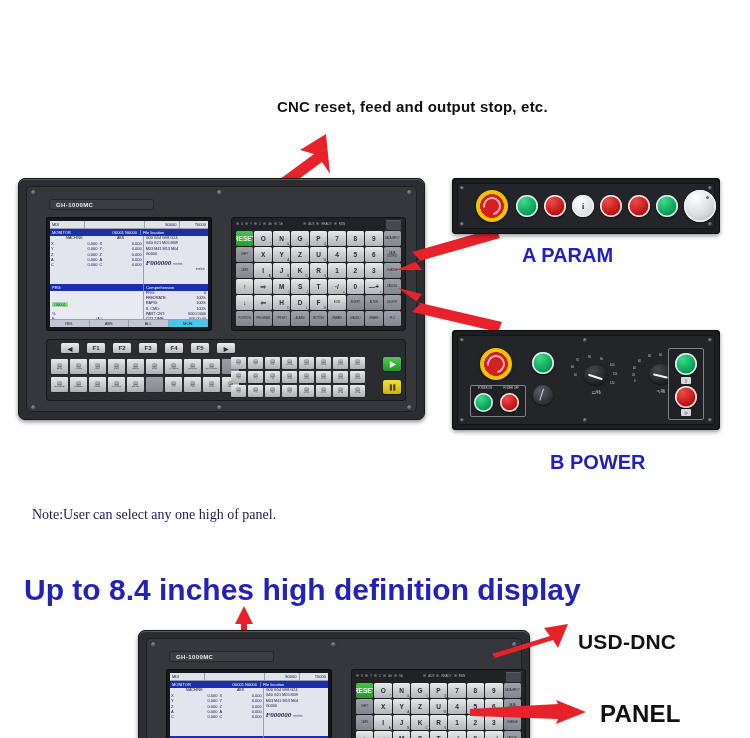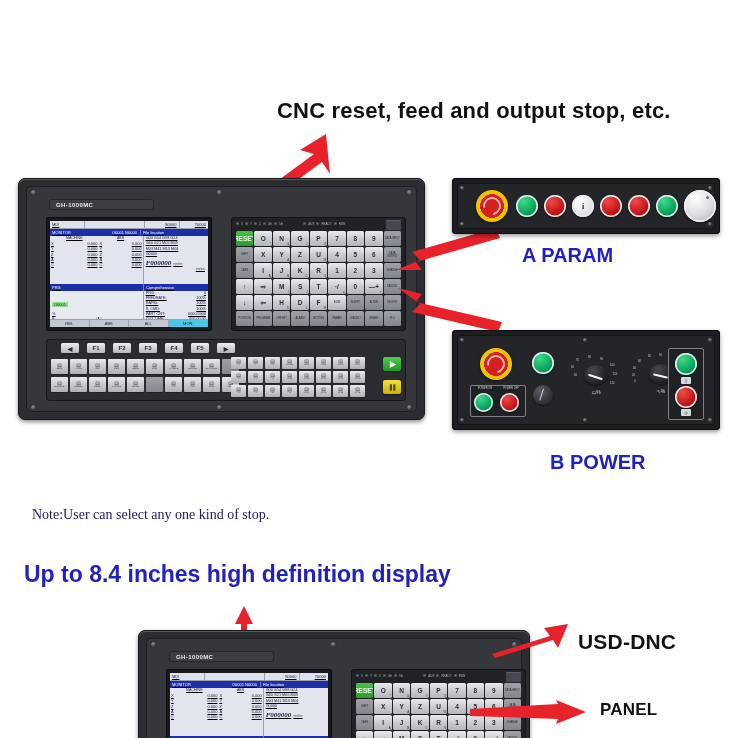--- a/index.html
+++ b/index.html
@@ -42,21 +42,21 @@
     box-shadow:inset 0 0 0 1px #25262a;
     color:#e7e9ec;font-size:6px;font-weight:bold;letter-spacing:.4px;
     display:flex;align-items:center;padding-left:7px;
     font-family:"Liberation Sans",sans-serif;
   }
 
   
   .lcd-bezel{position:absolute;background:#17181b;border-radius:3px;
     box-shadow:inset 0 0 0 1px #0d0e10;}
   .lcd{position:absolute;inset:4px;background:#ec4899;overflow:hidden;
-    font-family:"Liberation Sans",sans-serif;text-decoration:underline;}
+    font-family:"Liberation Sans",sans-serif;}
   .bar-blue{background:#1b2fa8;color:#fff;}
   .lcd-topbar{height:7px;display:flex;align-items:center;font-size:4px;
     background:#dfe2eb;border-bottom:1px solid #9aa0b2;color:#13163a;}
   .lcd-seg{border-right:1px solid #9aa0b2;height:100%;display:flex;
     align-items:center;padding:0 2px;box-sizing:border-box;}
   .lcd-title{height:7px;font-size:4px;display:flex;align-items:center;
     padding:0 2px;box-sizing:border-box;}
   .coord-area{background:#e2e5ee;}
   .coord-tbl{font-size:4px;color:#14183c;width:100%;border-collapse:collapse;}
   .coord-tbl td{padding:0 1px;line-height:5.2px;}
@@ -167,21 +167,21 @@
   .pwr-lbl{position:absolute;font-size:2.6px;color:#cfd3d8;text-align:center;}
   .side-box{position:absolute;border:1px solid #7d828a;border-radius:2px;
     background:#1f2125;}
   .side-ico{position:absolute;background:#d6dadf;border-radius:1px;
     display:flex;align-items:center;justify-content:center;
     font-size:4px;color:#1a1c20;}
 </style>
 </head>
 <body>
 
-<div class="abs headline-black" style="left:277px;top:98px;font-size:22px;">CNC reset, feed and output  stop, etc.</div>
+<div class="abs headline-black" style="left:277px;top:98px;font-size:15px;">CNC reset, feed and output  stop, etc.</div>
 
 <div class="arrow" style="left:230px;top:130px;">
   <svg width="110" height="90" viewBox="0 0 110 90">
     <polygon points="96,4 70,20 84,24 8,80 16,88 92,32 100,44" fill="#e8222a"></polygon>
   </svg>
 </div>
 
 <div class="ctrl" style="left:18px;top:178px;width:405px;height:240px;">
   <div class="ctrl-inner"></div>
 
@@ -836,23 +836,23 @@
   <div class="side-box" style="right:16px;top:18px;width:34px;height:70px;">
     <div class="btn-round b-green" style="left:6px;top:4px;width:22px;height:22px;"></div>
     <div class="side-ico" style="left:12px;top:28px;width:10px;height:7px;">▯</div>
     <div class="btn-round b-red" style="left:6px;top:37px;width:22px;height:22px;"></div>
     <div class="side-ico" style="left:12px;top:60px;width:10px;height:7px;">◎</div>
   </div>
 </div>
 
 <div class="abs label-blue" style="left:550px;top:451px;font-size:20px;">B POWER</div>
 
-<div class="abs note-serif" style="left:32px;top:507px;font-size:14px;">Note:User can select any one kind of stop.</div>
-
-<div class="abs label-blue" style="left:24px;top:561px;font-size:23px;">Up to 8.4 inches high definition display</div>
+<div class="abs note-serif" style="left:32px;top:507px;font-size:14px;">Note:User can select any one high of panel.</div>
+
+<div class="abs label-blue" style="left:24px;top:573px;font-size:30px;">Up to 8.4 inches high definition display</div>
 
 <div class="arrow" style="left:232px;top:606px;">
   <svg width="24" height="62" viewBox="0 0 24 62">
     <polygon points="12,0 3,18 9,18 9,62 15,62 15,18 21,18" fill="#e8222a"></polygon>
   </svg>
 </div>
 
 <div class="ctrl" style="left:138px;top:630px;width:390px;height:160px;overflow:hidden;">
   <div class="ctrl-inner"></div>
   <div class="screw" style="left:12px;top:11px;"></div>
@@ -1089,13 +1089,13 @@
     <polygon points="76,2 52,6 58,14 0,32 3,36 61,18 66,26" fill="#e8222a"></polygon>
   </svg>
 </div>
 <div class="abs headline-black" style="left:578px;top:630px;font-size:21px;">USD-DNC</div>
 
 <div class="arrow" style="left:470px;top:700px;">
   <svg width="118" height="26" viewBox="0 0 118 26">
     <polygon points="0,9 88,4 86,0 116,12 86,24 88,19 0,16" fill="#e8222a"></polygon>
   </svg>
 </div>
-<div class="abs headline-black" style="left:600px;top:700px;font-size:17px;">PANEL</div>
+<div class="abs headline-black" style="left:600px;top:700px;font-size:24px;">PANEL</div>
 
 </body></html>

